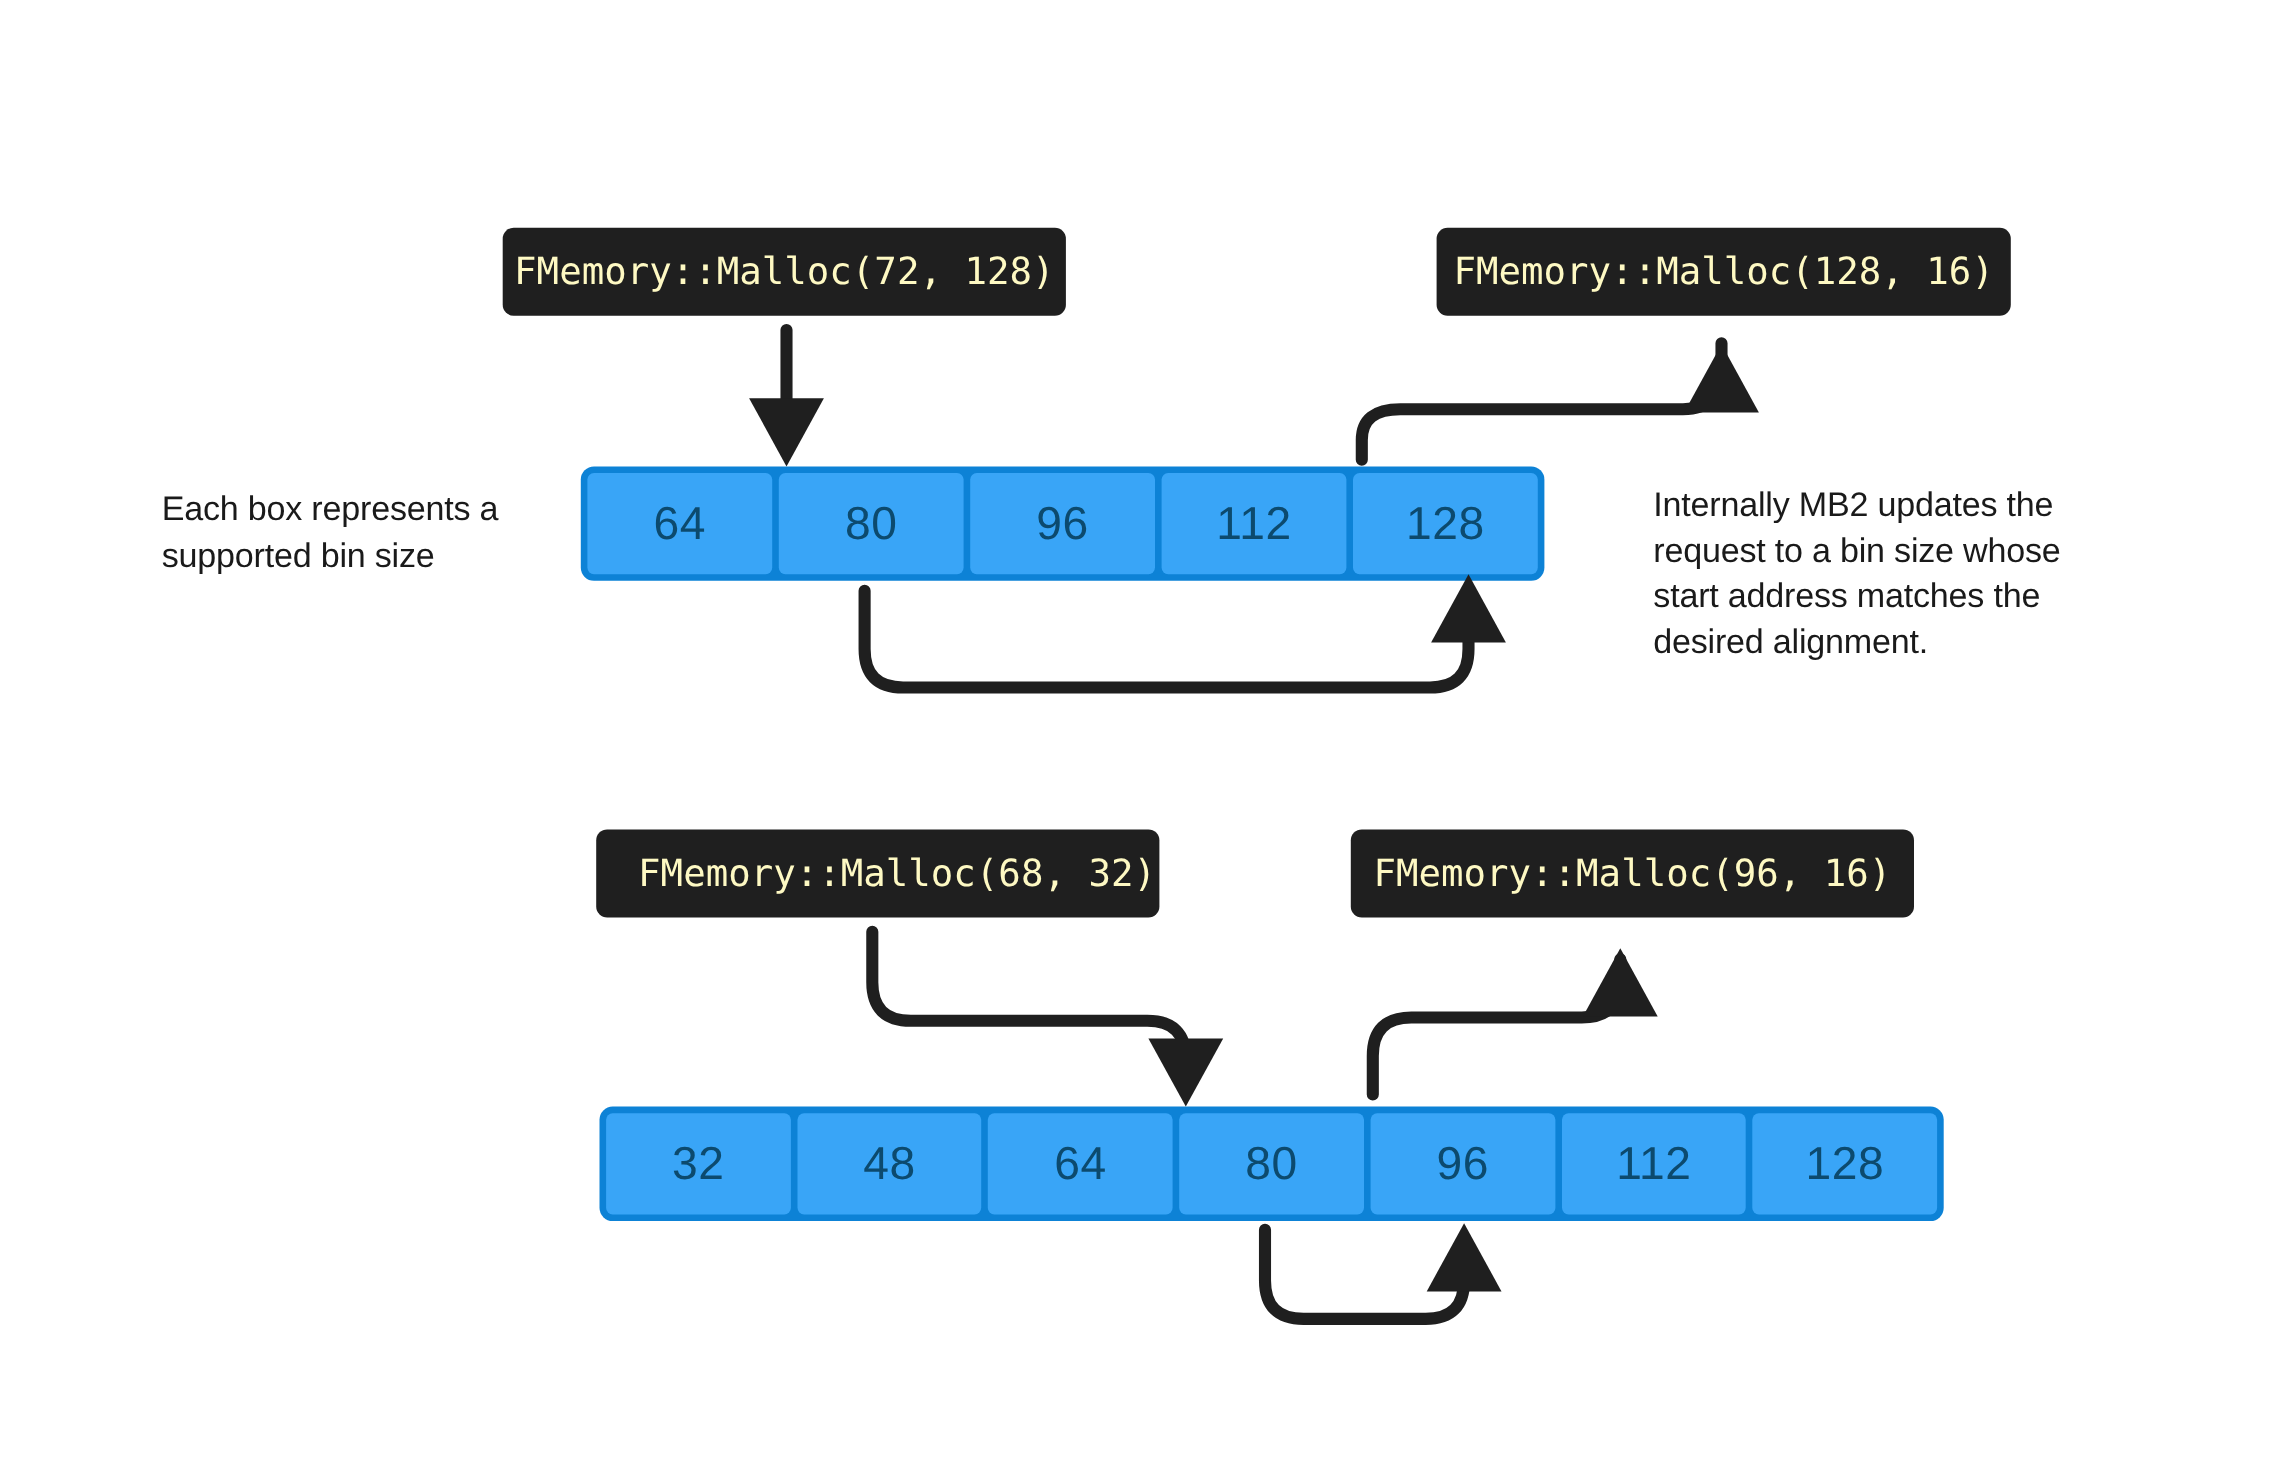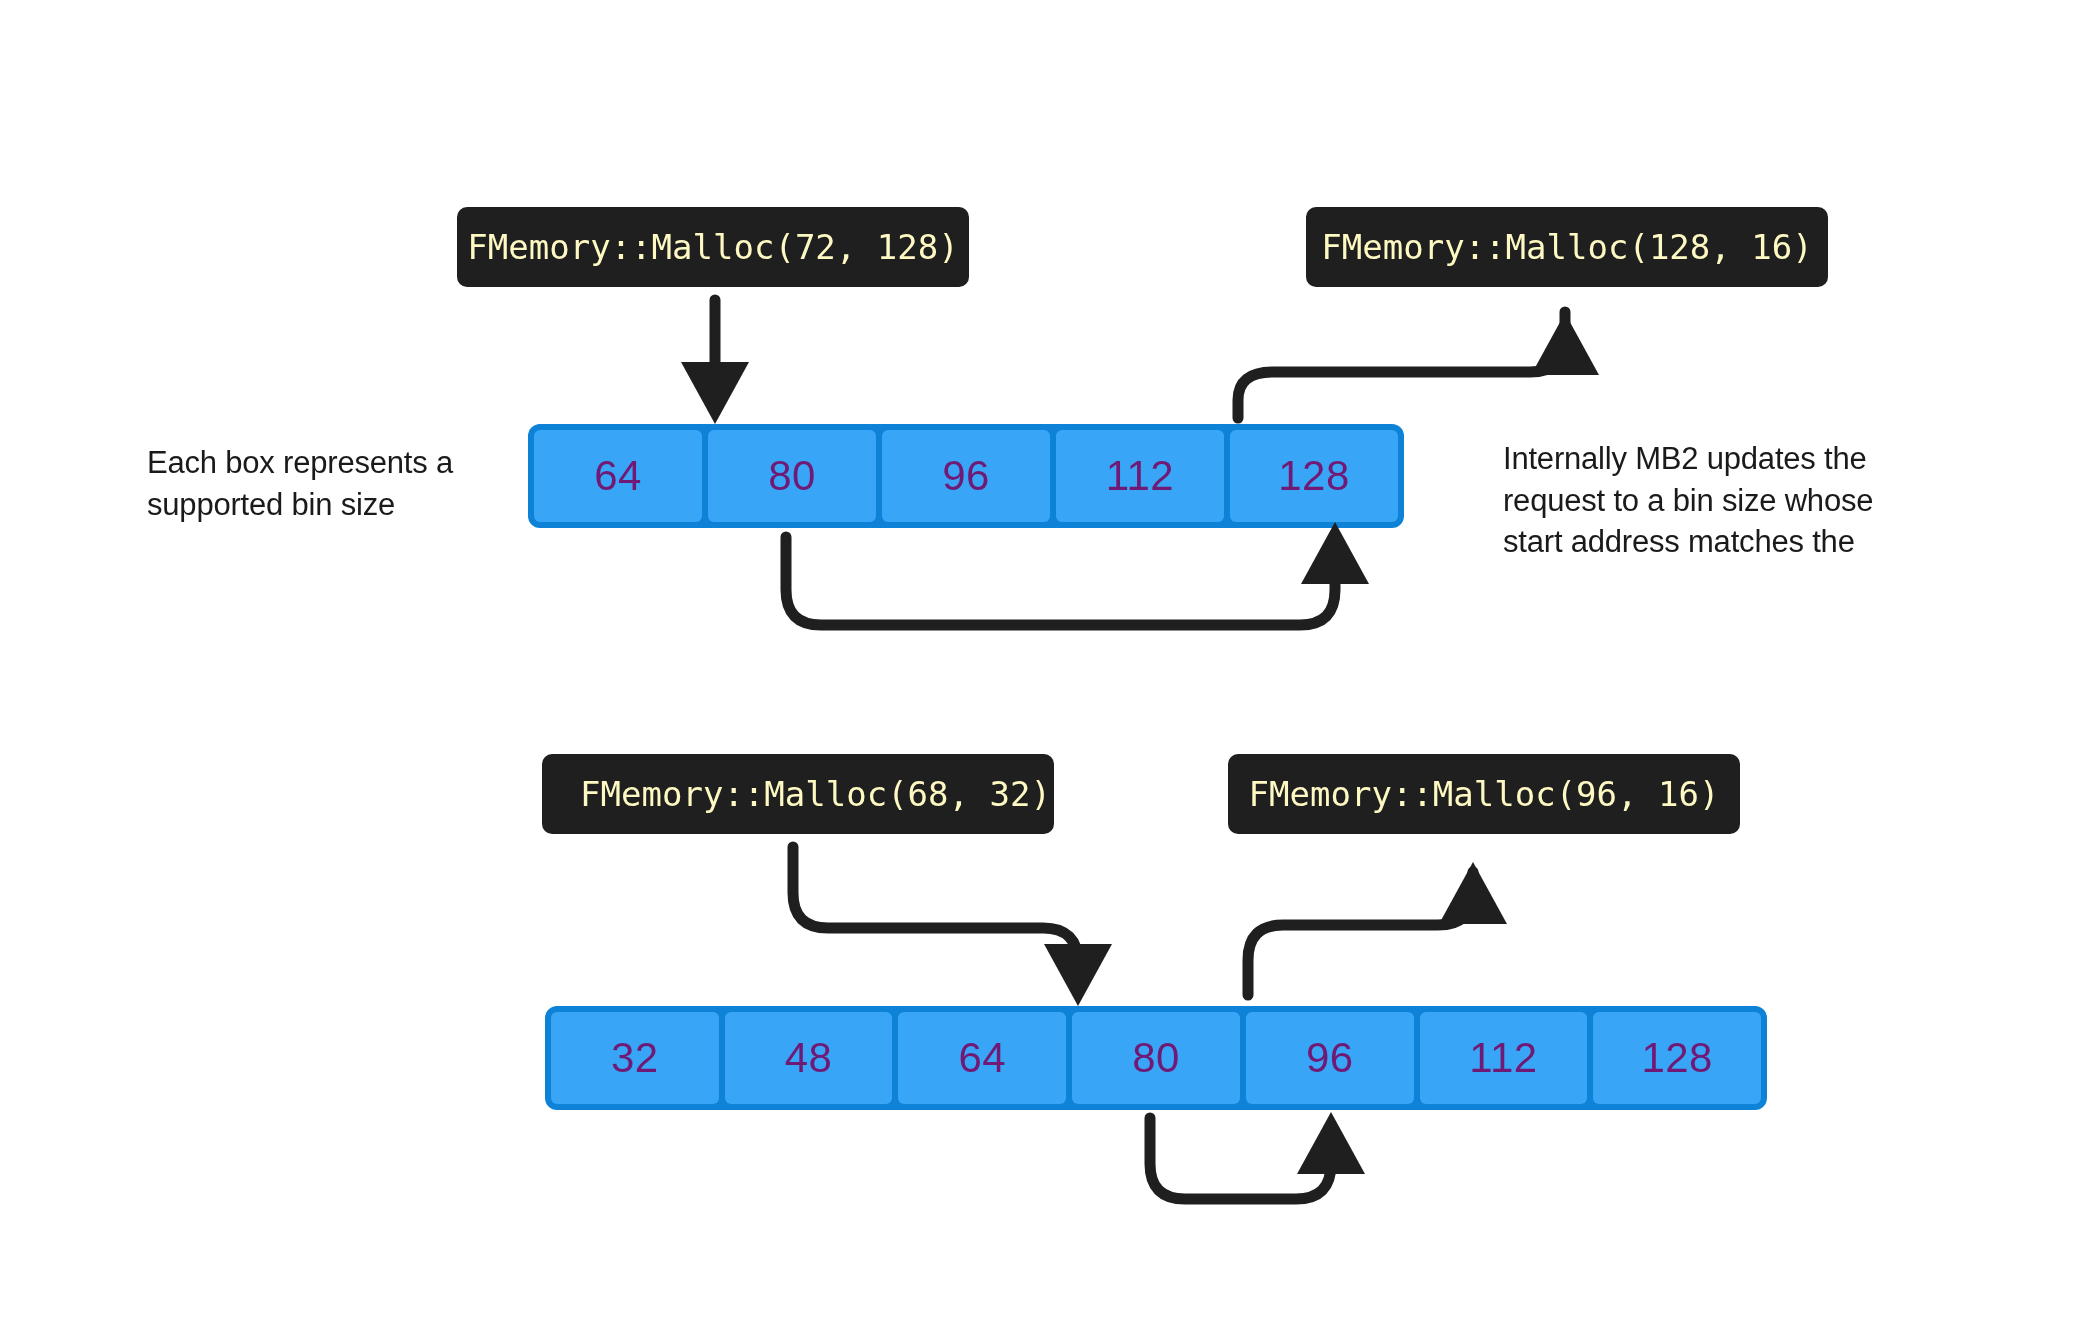--- a/index.html
+++ b/index.html
@@ -58,21 +58,21 @@
     box-sizing: border-box;
     padding: 6px;
     gap: 6px;
   }
   .bin-cell {
     background: #39a5f7;
     border-radius: 6px;
     display: flex;
     align-items: center;
     justify-content: center;
-    color: #701a75;
+    color: #0c4a6e;
     font-family: "Liberation Sans", sans-serif;
     font-size: 42px;
     font-weight: 500;
     letter-spacing: 0.5px;
     box-sizing: border-box;
   }
 
   
   #arrows {
     position: absolute;
@@ -103,20 +103,21 @@
 
   <div class="note" style="left:147px; top:442px; width:340px;">
     <div>Each box represents a</div>
     <div>supported bin size</div>
   </div>
 
   <div class="note" style="left:1503px; top:438px; width:430px;">
     <div>Internally MB2 updates the</div>
     <div>request to a bin size whose</div>
     <div>start address matches the</div>
+    <div>desired alignment.</div>
   </div>
 
   <div class="bin-row" style="left:528px; top:424px; width:876px; height:104px;">
     <div class="bin-cell" style="flex:1">64</div>
     <div class="bin-cell" style="flex:1">80</div>
     <div class="bin-cell" style="flex:1">96</div>
     <div class="bin-cell" style="flex:1">112</div>
     <div class="bin-cell" style="flex:1">128</div>
   </div>
 

